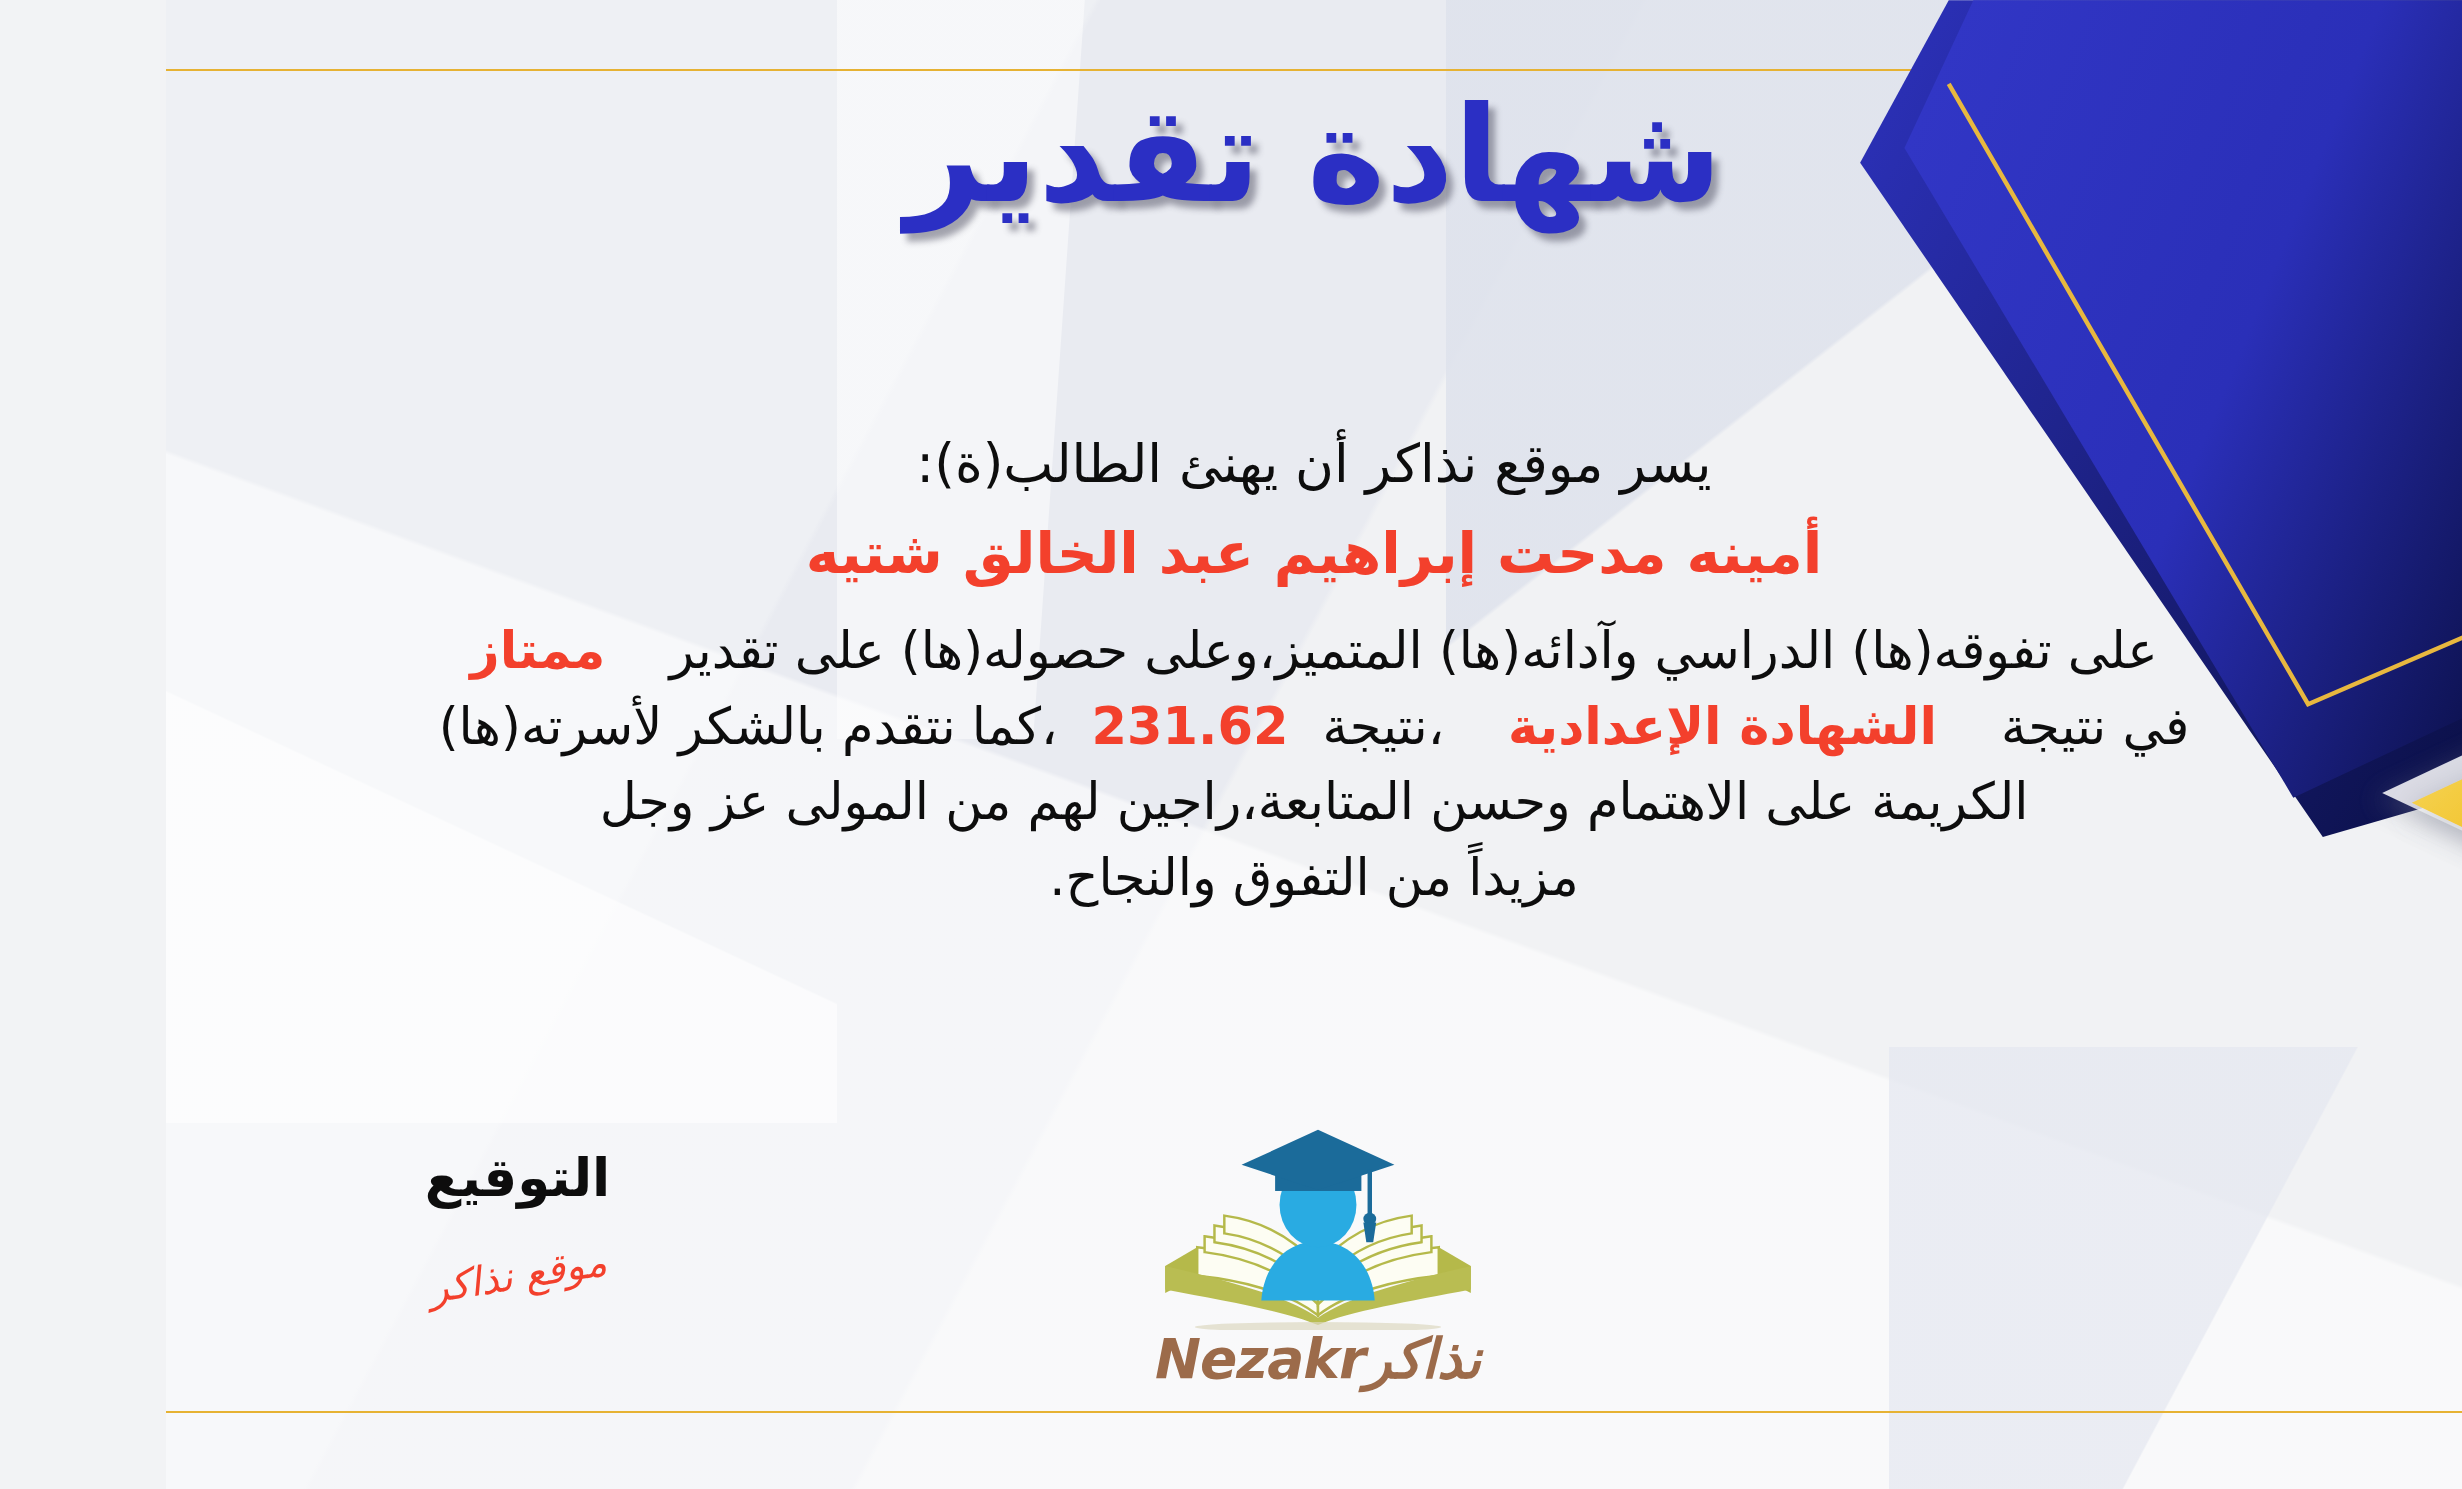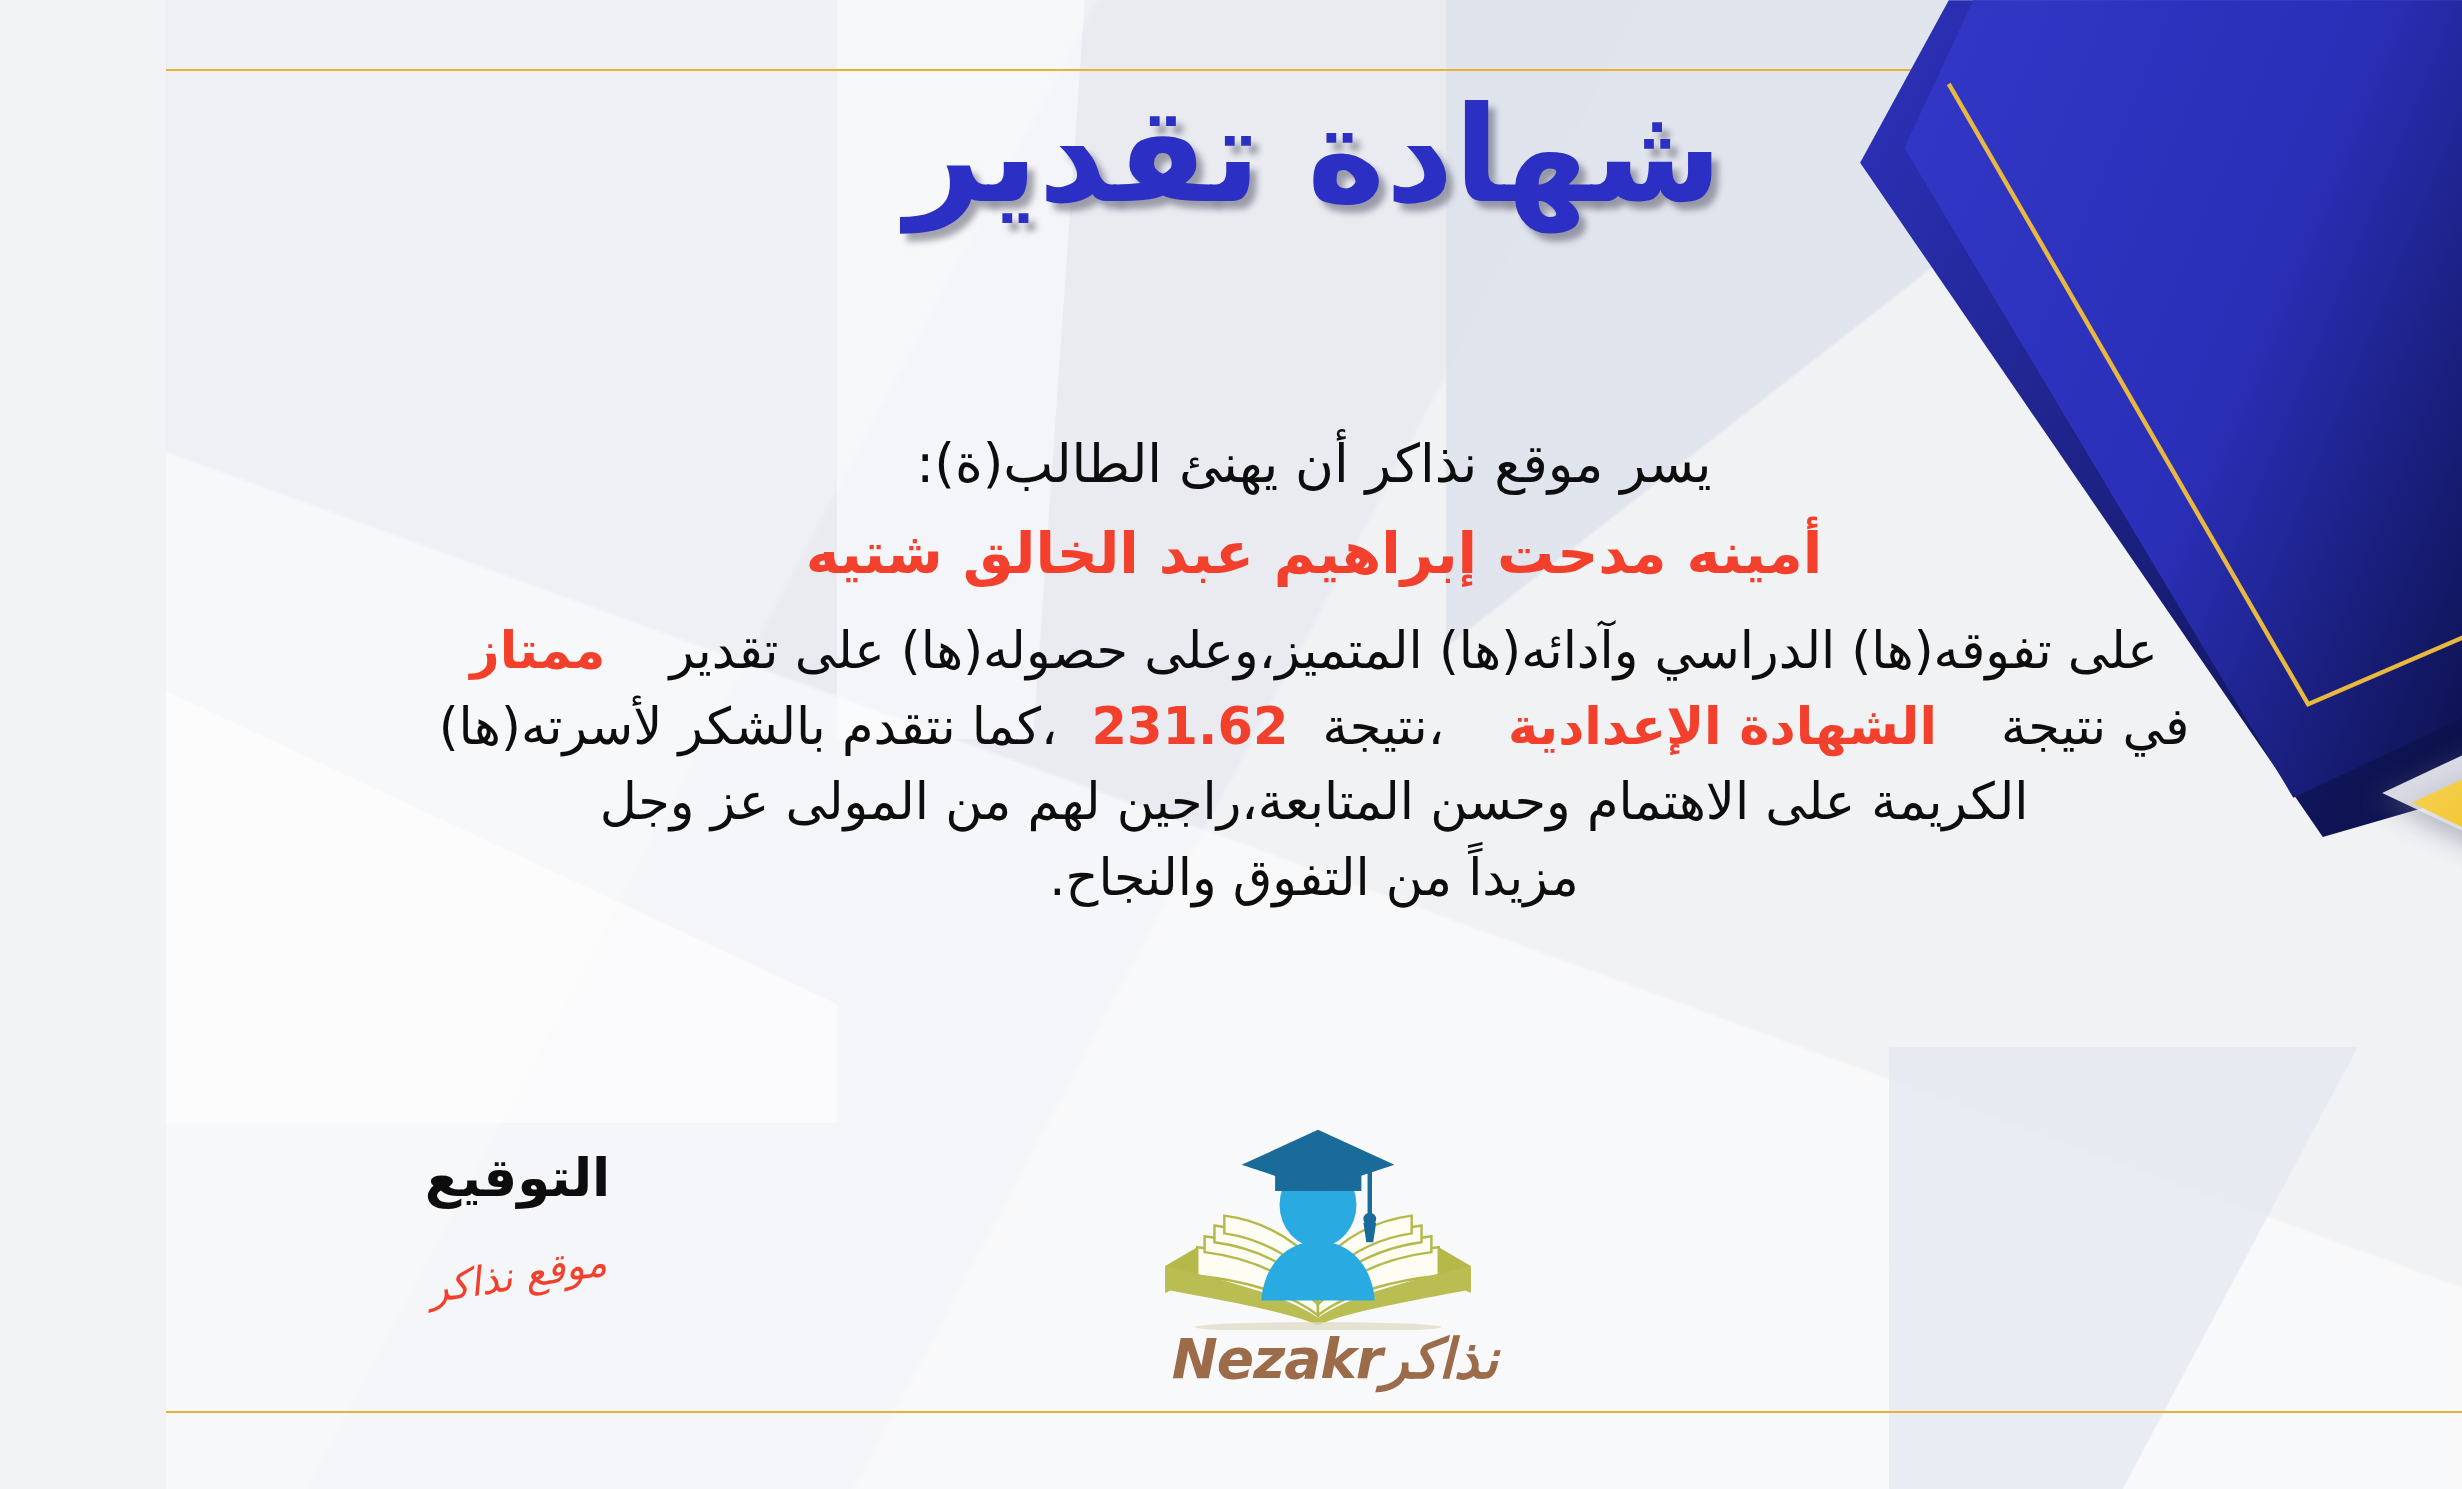--- a/index.html
+++ b/index.html
@@ -129,21 +129,20 @@
   .logo-mark{width:360px;height:212px;display:block;}
   .logo-text{
     margin-top:-3px;
     font-size:55px;
     font-weight:bold;
     color:#9c6b4a;
     font-style:italic;
     letter-spacing:-1px;
     white-space:nowrap;
     direction:rtl;
-    text-align:right;
   }
   .logo-text .lat{font-style:italic;}
 </style>
 </head>
 <body>
 
 <div class="cert">
 
   <div class="facet f1"></div>
   <div class="facet f2"></div>

